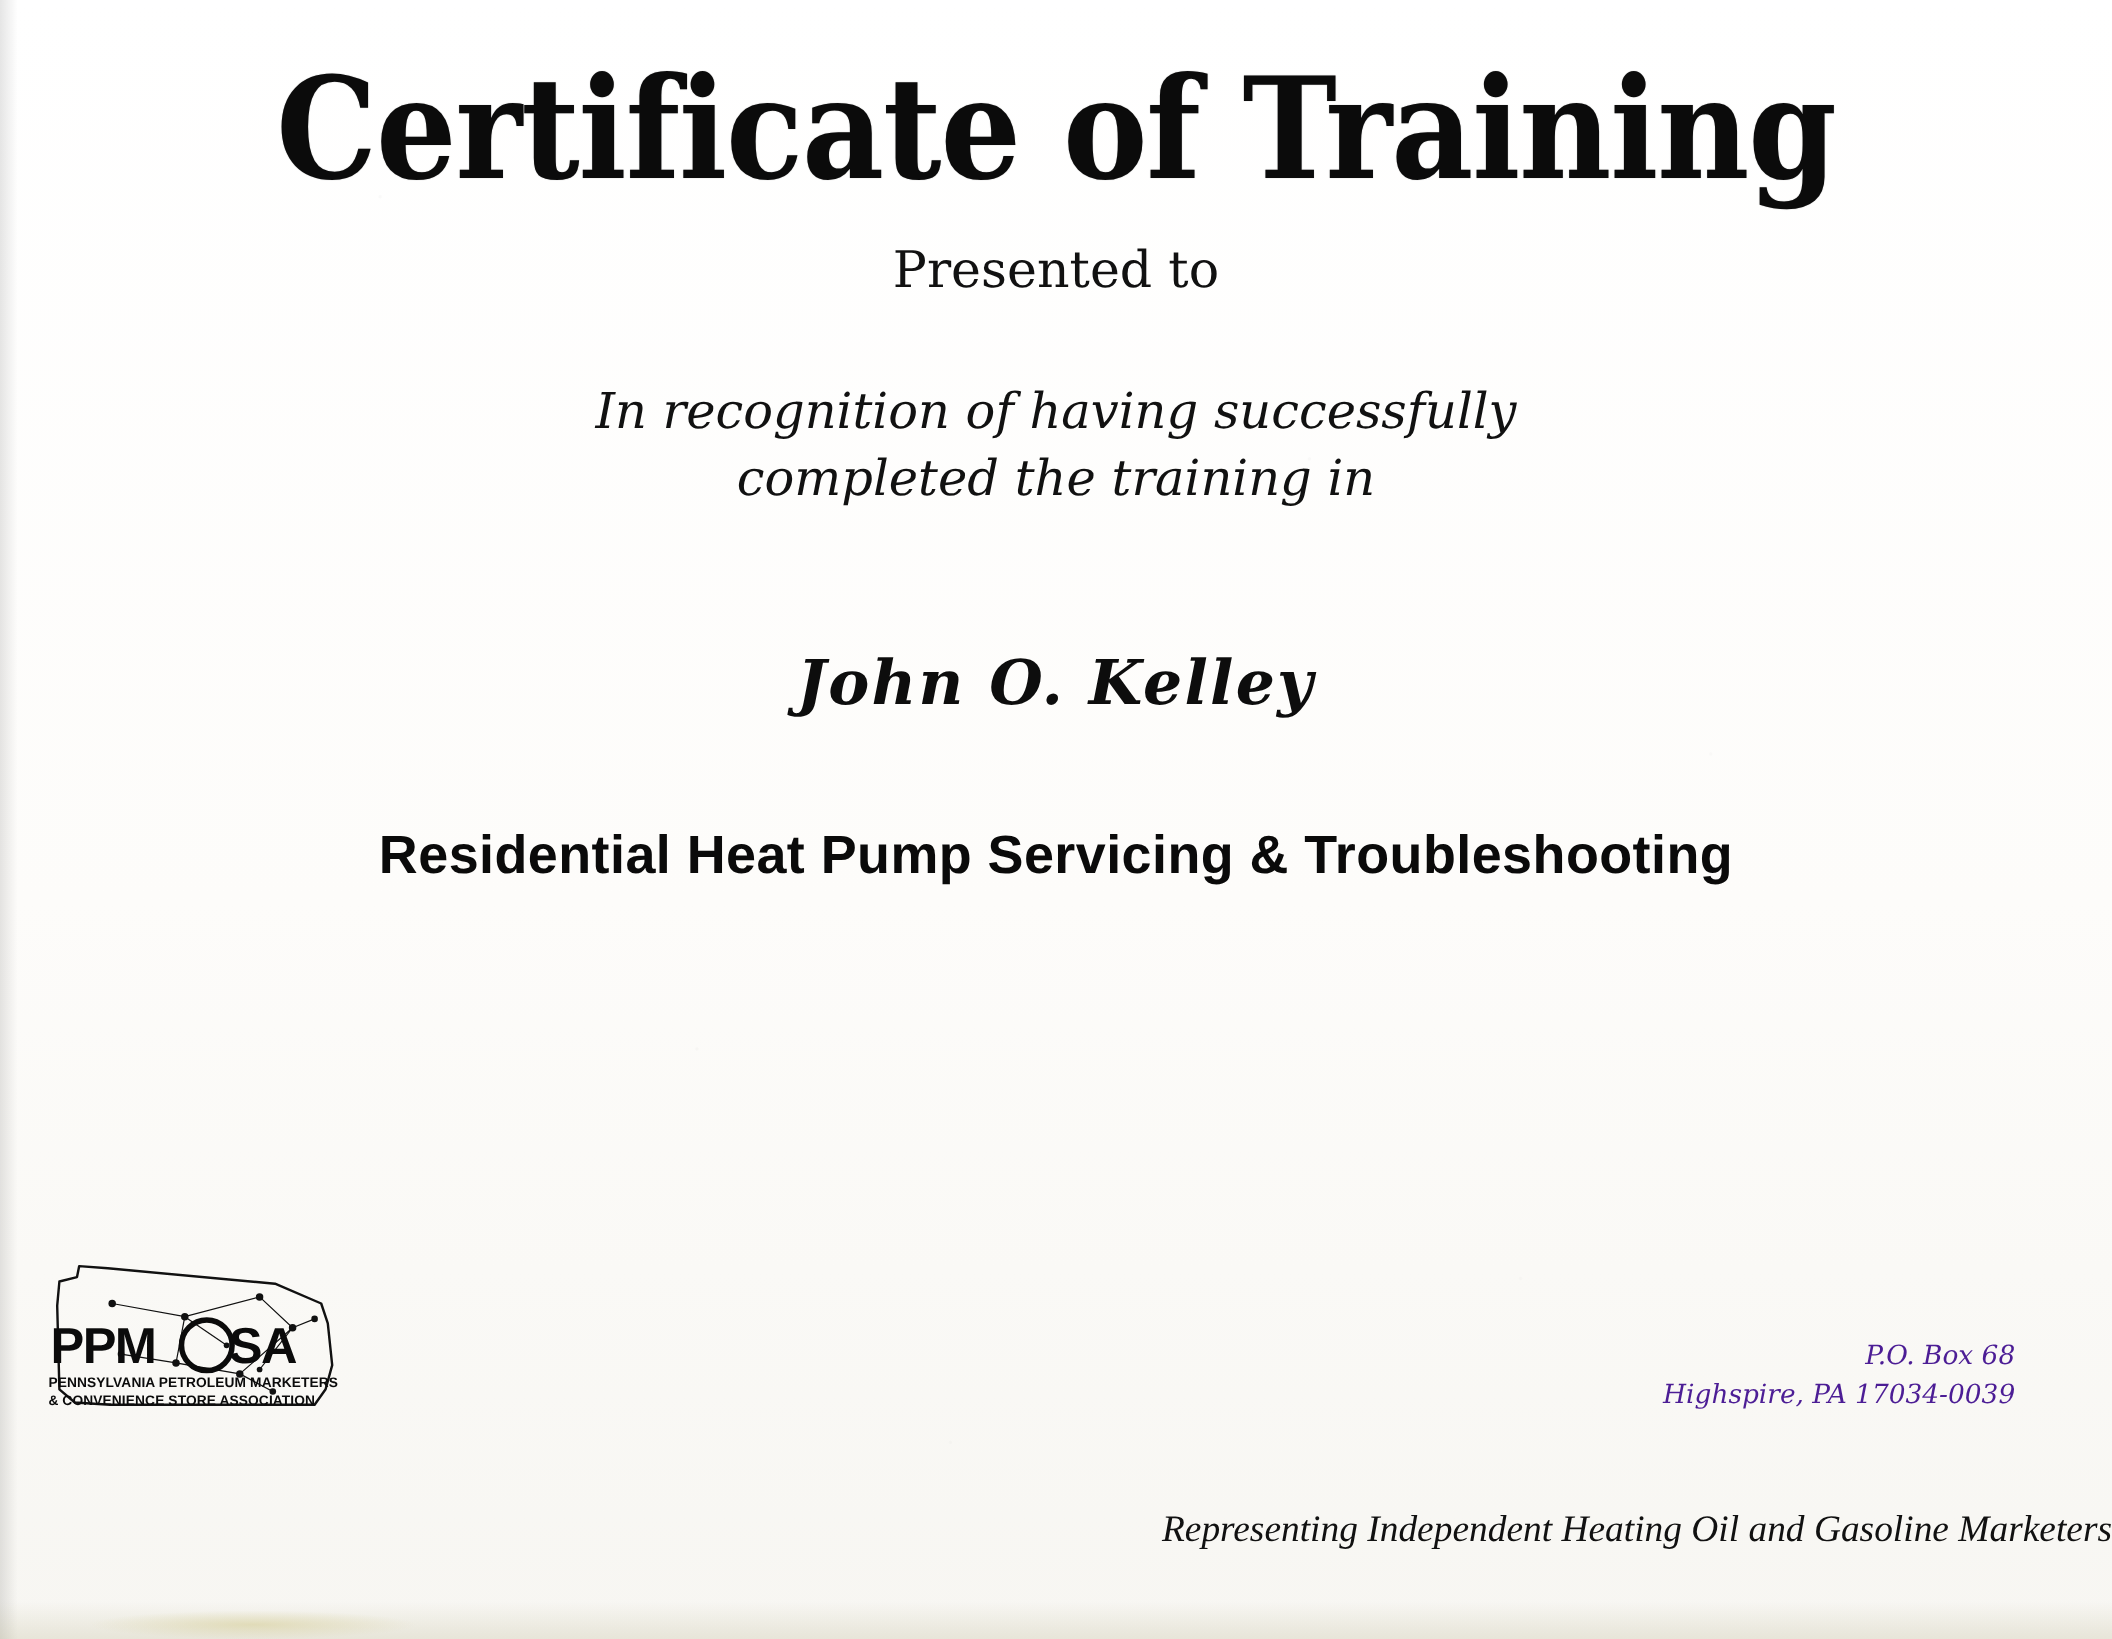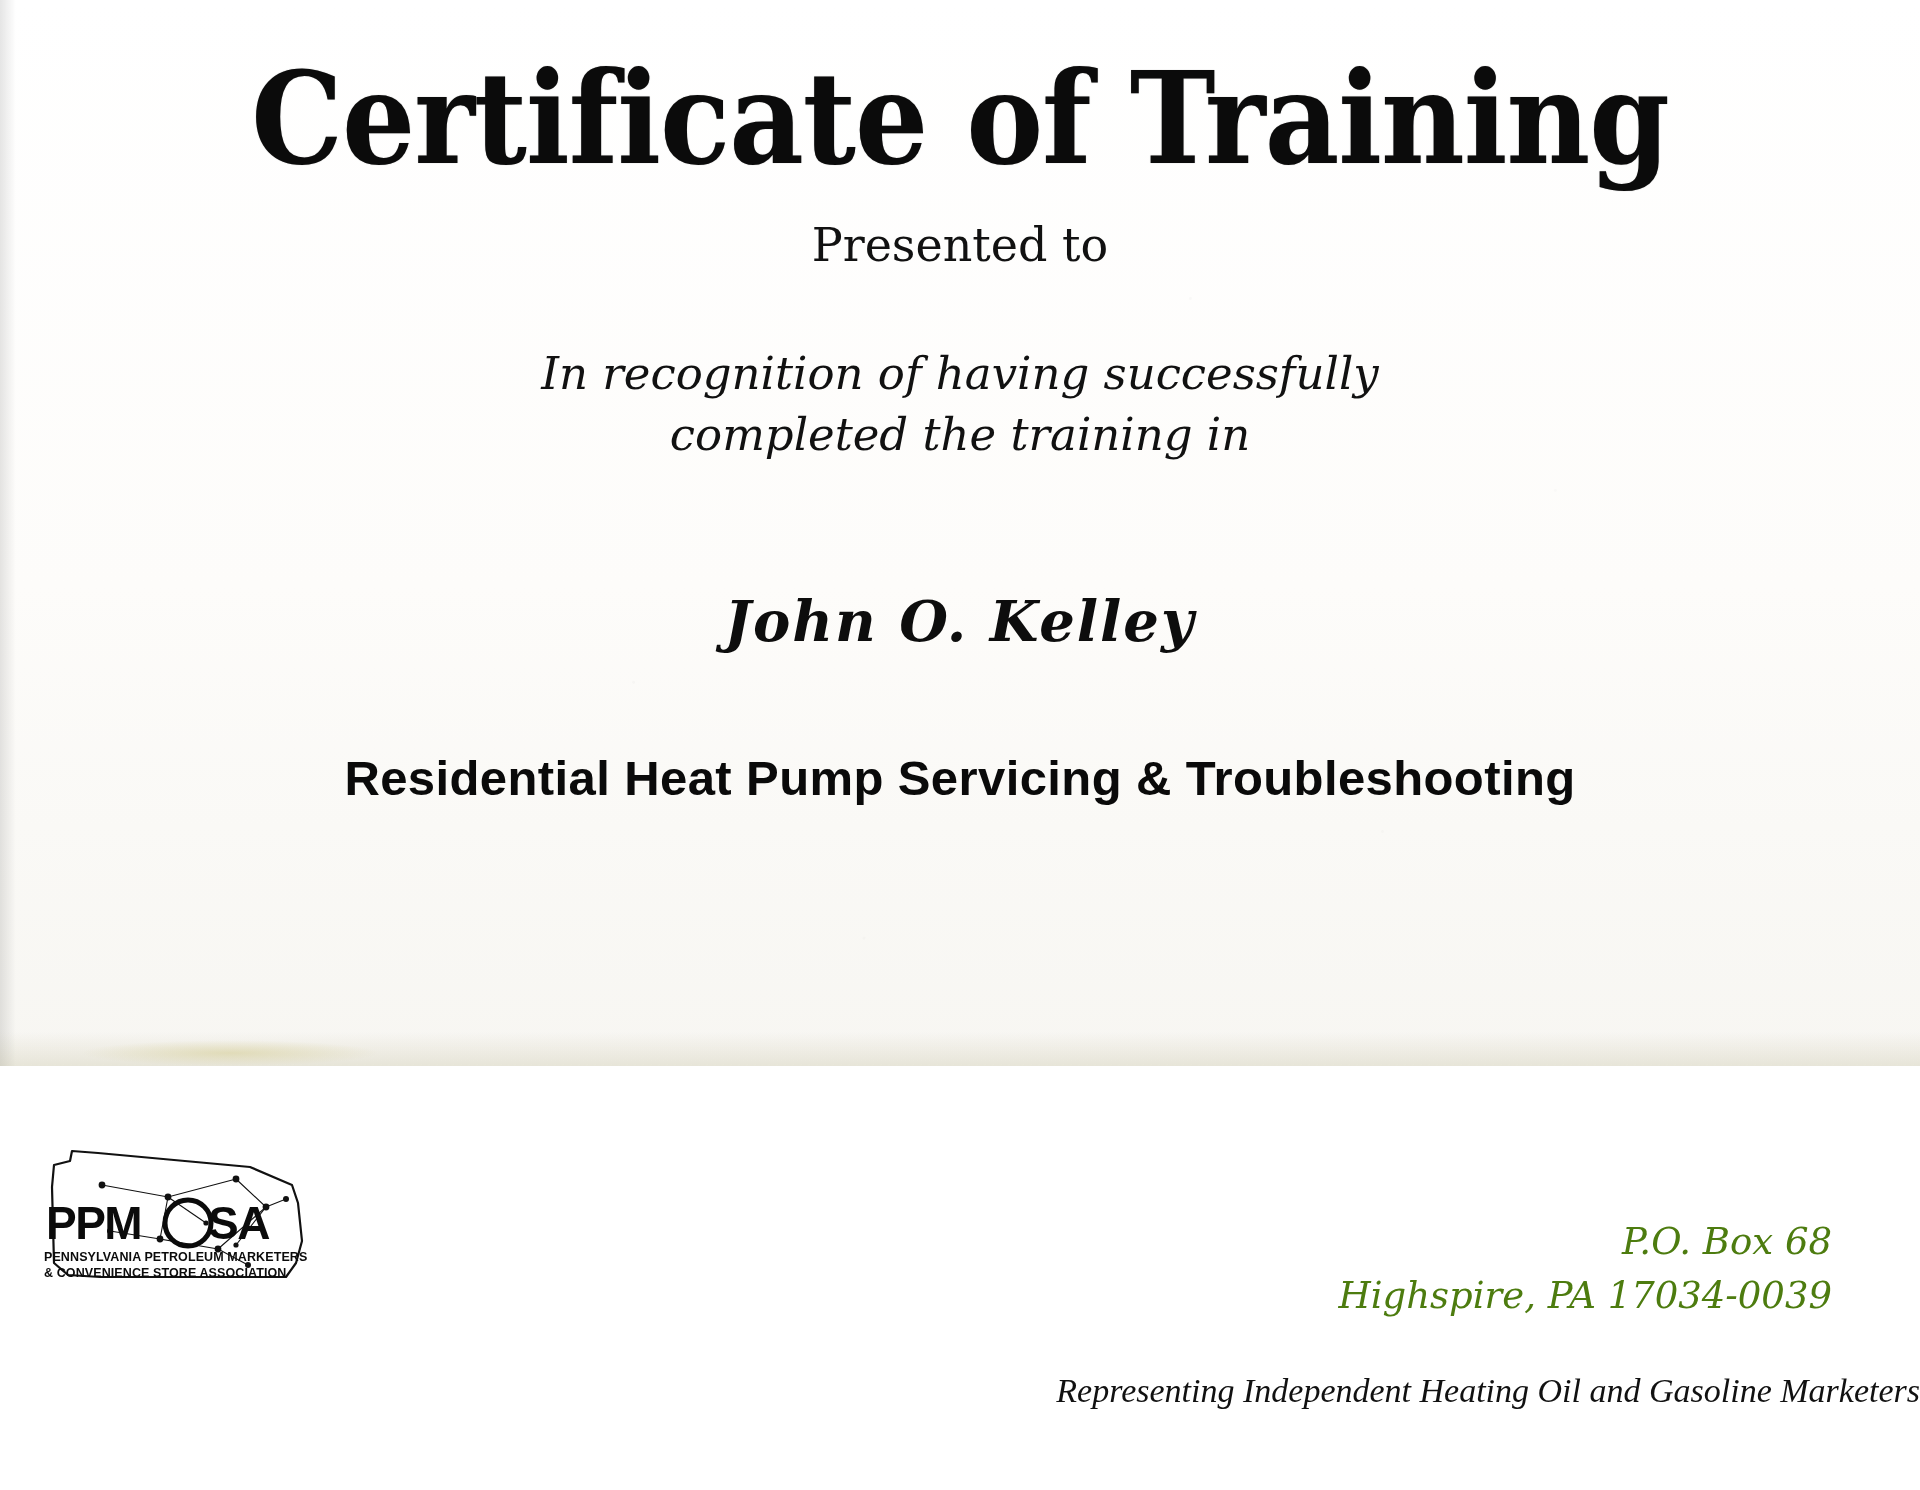--- a/index.html
+++ b/index.html
@@ -11,21 +11,21 @@
     width: 1920px;
     height: 1490px;
     overflow: hidden;
     font-family: "Liberation Serif", serif;
     color: #101010;
   }
 
   #certificate {
     position: relative;
     width: 1920px;
-    height: 1066px;
+    height: 1490px;
     background: #fdfdfb;
     box-sizing: border-box;
   }
 
   
   #paper-texture {
     position: absolute;
     inset: 0;
     pointer-events: none;
     background:
@@ -126,23 +126,23 @@
   #logo-svg { display: block; }
 
   
   #address-block {
     position: absolute;
     right: 88px;
     top: 1215px;
     text-align: right;
     font-family: "DejaVu Serif", "Liberation Serif", serif;
     font-style: italic;
-    font-size: 37px;
+    font-size: 24px;
     line-height: 1.45;
-    color: #4d7c0f;
+    color: #4c1d95;
     z-index: 3;
   }
 
   
   #footer-tagline {
     position: absolute;
     left: 0;
     right: 0;
     top: 1372px;
     text-align: right;

